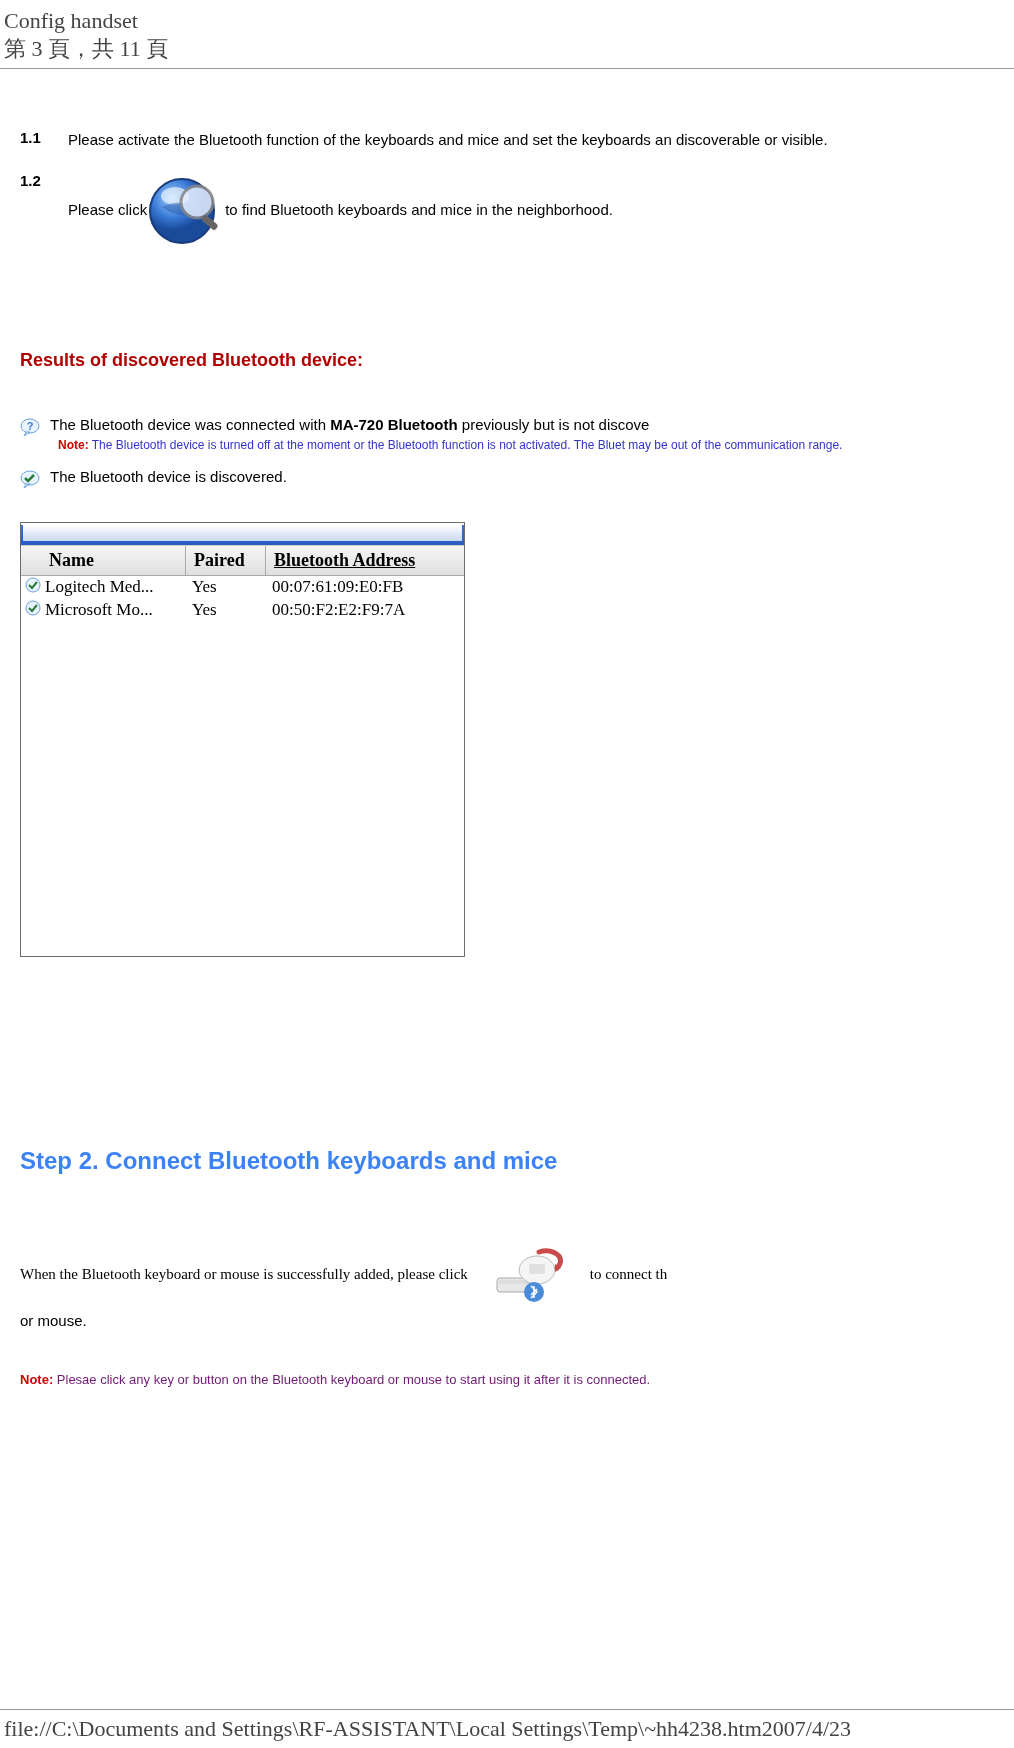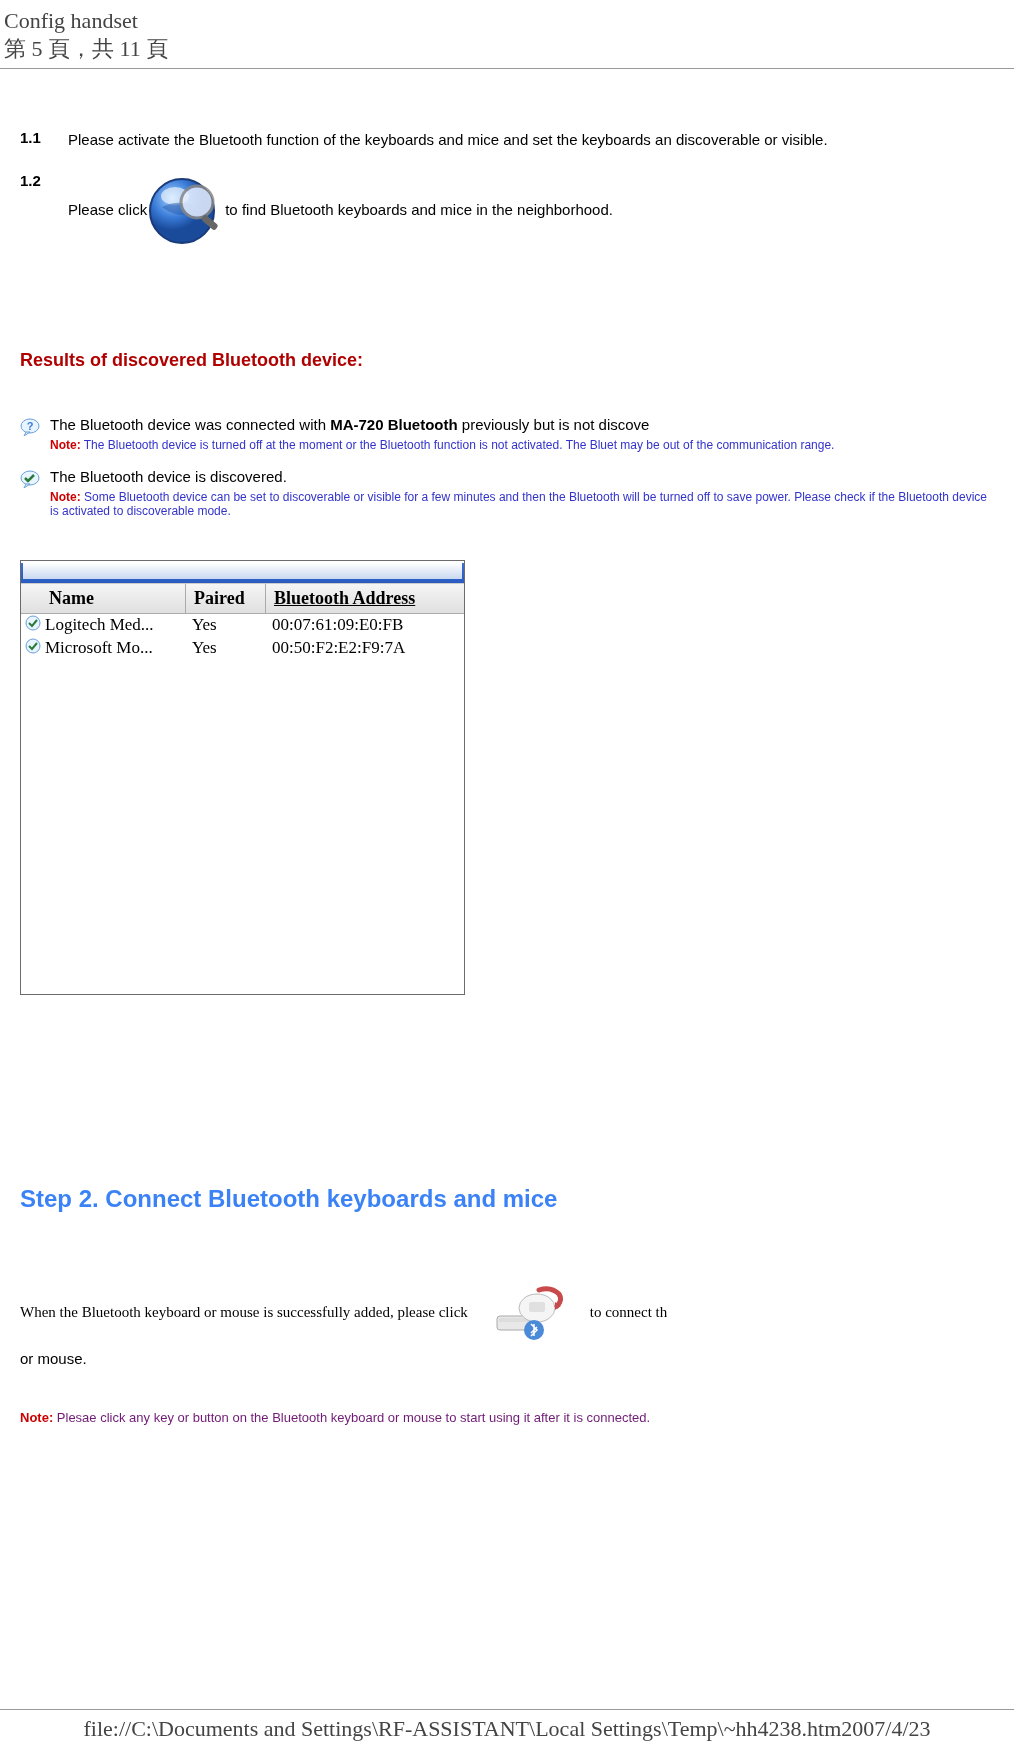--- a/index.html
+++ b/index.html
@@ -77,20 +77,21 @@
     }
     .result-body {
       flex: 1;
       font-size: 15px;
     }
     .note-text {
       font-size: 12px;
       color: #3333cc;
       margin-top: 5px;
       margin-bottom: 12px;
+      margin-left: 8px;
     }
     .note-label {
       color: #cc0000;
       font-weight: bold;
     }
     .device-table {
       margin-top: 30px;
       width: 445px;
       border: 1px solid #6b6b6b;
       background: #fff;
@@ -172,35 +173,35 @@
     }
     .final-note-body {
       color: #701a75;
     }
     .footer-row {
       position: absolute;
       bottom: 6px;
       left: 0;
       right: 0;
       display: flex;
-      justify-content: center;
+      justify-content: flex-start;
       padding: 6px 4px 0 4px;
       font-family: "Times New Roman", serif;
       font-size: 22px;
       color: #444;
       border-top: 1px solid #999;
     }
     .bold { font-weight: bold; }
   </style>
 </head>
 <body>
 
 <div class="header-row">
   <span>Config handset</span>
-  <span>第 5 頁，共 11 頁</span>
+  <span>第 3 頁，共 11 頁</span>
 </div>
 
 <div class="content">
 
   <div class="step-item">
     <div class="step-num">1.1</div>
     <div class="step-text">Please activate the Bluetooth function of the keyboards and mice and set the keyboards an discoverable or visible.</div>
   </div>
 
   <div class="step-item">
@@ -248,23 +249,20 @@
   <div class="result-item">
     <div class="result-icon">
       <svg width="20" height="18" viewBox="0 0 20 18">
         <ellipse cx="10" cy="8" rx="9" ry="7" fill="#e8f4ff" stroke="#6aa0d8" stroke-width="1"></ellipse>
         <path d="M6 14 L4 18 L10 14 Z" fill="#e8f4ff" stroke="#6aa0d8" stroke-width="1"></path>
         <path d="M5 8 L8 11 L14 5" stroke="#2a7a3a" stroke-width="2.5" fill="none"></path>
       </svg>
     </div>
     <div class="result-body">
       <span>The Bluetooth device is discovered.</span>
-      <div class="note-text">
-        <span class="note-label">Note:</span><span> Some Bluetooth device can be set to discoverable or visible for a few minutes and then the Bluetooth will be turned off to save power. Please check if the Bluetooth device is activated to discoverable mode.</span>
-      </div>
     </div>
   </div>
 
   <div class="device-table">
     <div class="titlebar">
       <div class="titlebar-inner"></div>
     </div>
     <div class="table-header">
       <div class="th-cell th-name">Name</div>
       <div class="th-cell th-paired">Paired</div>

